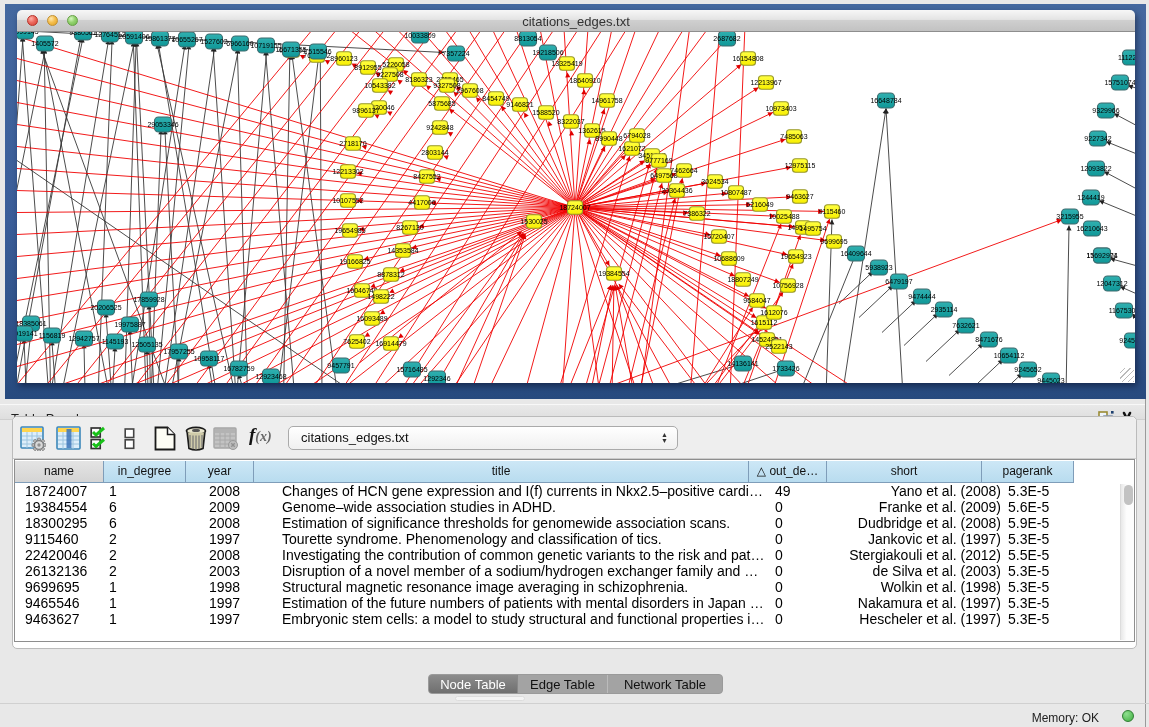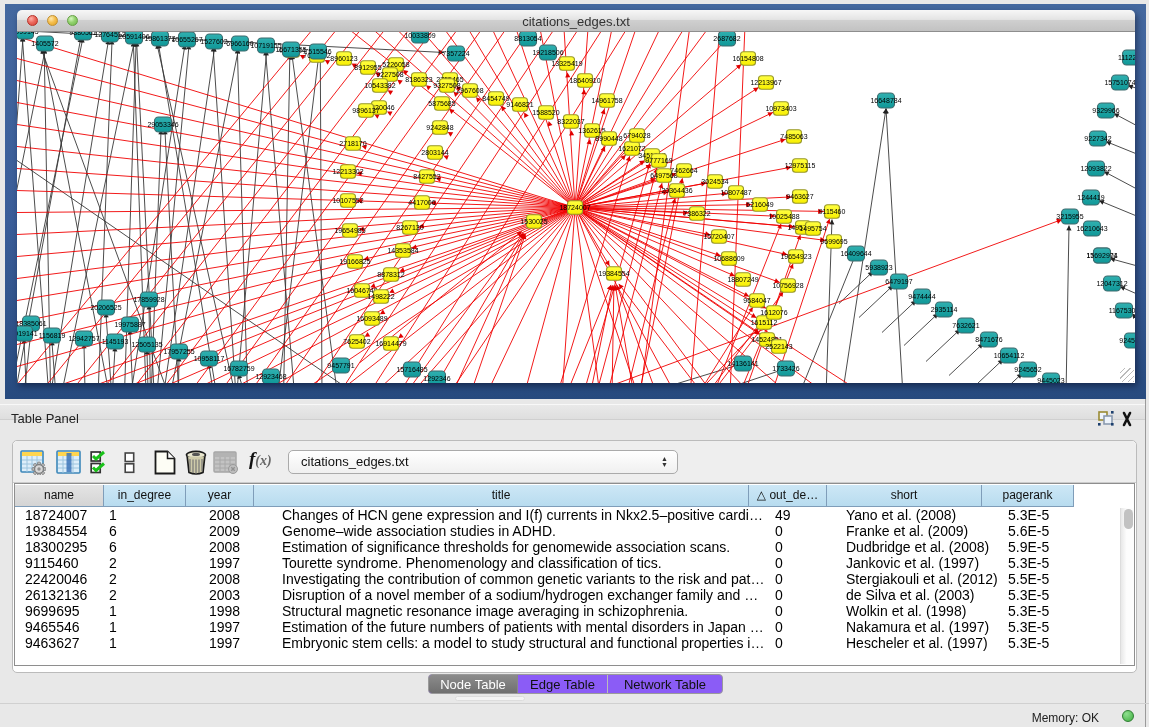--- a/index.html
+++ b/index.html
@@ -9,38 +9,38 @@
 .tl{position:absolute;top:5px;width:11px;height:11px;border-radius:50%}
 #tl1{left:10px;background:radial-gradient(circle at 35% 30%,#ffb0a8,#ec6b60 45%,#d43e32);border:1px solid #b73229}
 #tl2{left:29.5px;background:radial-gradient(circle at 35% 30%,#ffe9b0,#f5bf4f 45%,#dfa023);border:1px solid #c29030}
 #tl3{left:49.5px;background:radial-gradient(circle at 35% 30%,#d4f7c0,#93d26e 45%,#6db74a);border:1px solid #67a046}
 #ttl{position:absolute;top:4px;left:0;width:100%;text-align:center;font-size:13px;color:#333}
 #canvas{position:absolute;left:0;top:22px;width:1118px;height:351px;background:#fff;overflow:hidden}
 #grip{position:absolute;right:1px;bottom:1px;width:14px;height:14px;background:repeating-linear-gradient(135deg,transparent 0 3px,#bbb 3px 4px)}
 #tp-head{position:absolute;left:0;top:404px;width:1145px;height:16px;background:linear-gradient(180deg,#e9e9e9,#dedede);border-top:1px solid #f8f8f8;border-bottom:1px solid #cfcfcf}
 #tp-head .t{position:absolute;left:11px;top:6px;font-size:13px;color:#222}
 #rightline{position:absolute;left:1145px;top:399px;width:1px;height:328px;background:#9a9a9a}
-#panel{position:absolute;left:12px;top:440px;width:1125px;height:233px;background:#fff;border:1px solid #bbb;border-radius:5px}
+#panel{position:absolute;left:12px;top:416px;width:1125px;height:233px;background:#fff;border:1px solid #bbb;border-radius:5px}
 #toolbar{position:absolute;left:0;top:0;width:100%;height:42px;background:#eee;border-bottom:1px solid #ccc;border-radius:5px 5px 0 0}
 #combo{position:absolute;left:275px;top:9px;width:390px;height:24px;background:linear-gradient(180deg,#fff,#f0f0f0);border:1px solid #aaa;border-radius:5px;font-size:13px;color:#111;line-height:22px;padding-left:12px}
 #combo .ar{position:absolute;right:9px;top:5px;font-size:7px;color:#333;line-height:6px}
 #tablebox{position:absolute;left:1px;top:42px;width:1121px;height:183px;border:1px solid #8e8e8e;z-index:4;pointer-events:none}
 #thead{position:absolute;left:2px;top:44px;width:1083px;height:22px;display:flex;font-size:12px;color:#111}
 #thead span{display:block;height:100%;text-align:center;line-height:21px;background:linear-gradient(180deg,#cde7f6,#b8dcef);border-right:1px solid #7f9db9;border-bottom:1px solid #7f9db9;overflow:hidden}
 #thead .h0{width:89px;background:linear-gradient(180deg,#e4e4e4,#d4d4d4)}
 #thead .h1{width:82px} #thead .h2{width:68px} #thead .h3{width:495px}
 #thead .h4{width:78px} #thead .h5{width:155px} #thead .h6{width:92px}
 #tbody{position:absolute;left:2px;top:66px;width:1083px;height:160px;overflow:hidden;font-size:14px;color:#000}
 .tr{height:16px;line-height:16px;white-space:nowrap}
 .tr span{display:inline-block;overflow:hidden;vertical-align:top;box-sizing:border-box}
 .c0{width:89px;padding-left:10px} .c1{width:101px;padding-left:5px} .c2{width:68px;padding-left:4px} .c3{width:495px;padding-left:9px;text-overflow:ellipsis;white-space:nowrap}
-.c4{width:78px;padding-left:7px} .c5{width:155px;text-align:left} .c6{width:90px;padding-left:7px}
+.c4{width:78px;padding-left:7px} .c5{width:155px;text-align:right} .c6{width:90px;padding-left:7px}
 #vscroll{position:absolute;left:1107px;top:67px;width:15px;height:156px;background:linear-gradient(90deg,#e8e8e8,#fdfdfd 40%);border-left:1px solid #ddd}
 #vthumb{position:absolute;left:3px;top:1px;width:9px;height:20px;background:#c2c2c2;border-radius:5px}
-#seg{position:absolute;left:428px;top:674px;width:295px;height:20px;border:1px solid #9a9a9a;border-radius:4px;background:#8b5cf6;font-size:13px;display:flex}
+#seg{position:absolute;left:428px;top:674px;width:295px;height:20px;border:1px solid #9a9a9a;border-radius:4px;background:#a3a3a3;font-size:13px;display:flex}
 #seg div{text-align:center;line-height:19px;color:#111}
 #seg .s1{width:89px;background:linear-gradient(180deg,#8c8c8c,#6f6f6f);color:#fff;border-radius:3px 0 0 3px;border-right:1px solid #888}
 #seg .s2{width:90px;border-right:1px solid #bbb}
 #seg .s3{width:114px}
 #status .sep{position:absolute;left:0;top:703px;width:1149px;height:1px;background:#d0d0d0}
 #status .mem{position:absolute;right:50px;top:711px;font-size:12px;color:#222}
 #status .dot{position:absolute;right:15px;top:710px;width:12px;height:12px;border-radius:50%;background:radial-gradient(circle at 35% 30%,#8fe08f,#3fae3f);border:1px solid #2e7d32}
 #status .grab{position:absolute;left:455px;top:696px;width:70px;height:5px;border-radius:3px;background:#f4f4f4;border:1px solid #ddd}
 .ico{position:absolute;top:9px}
 </style></head>

